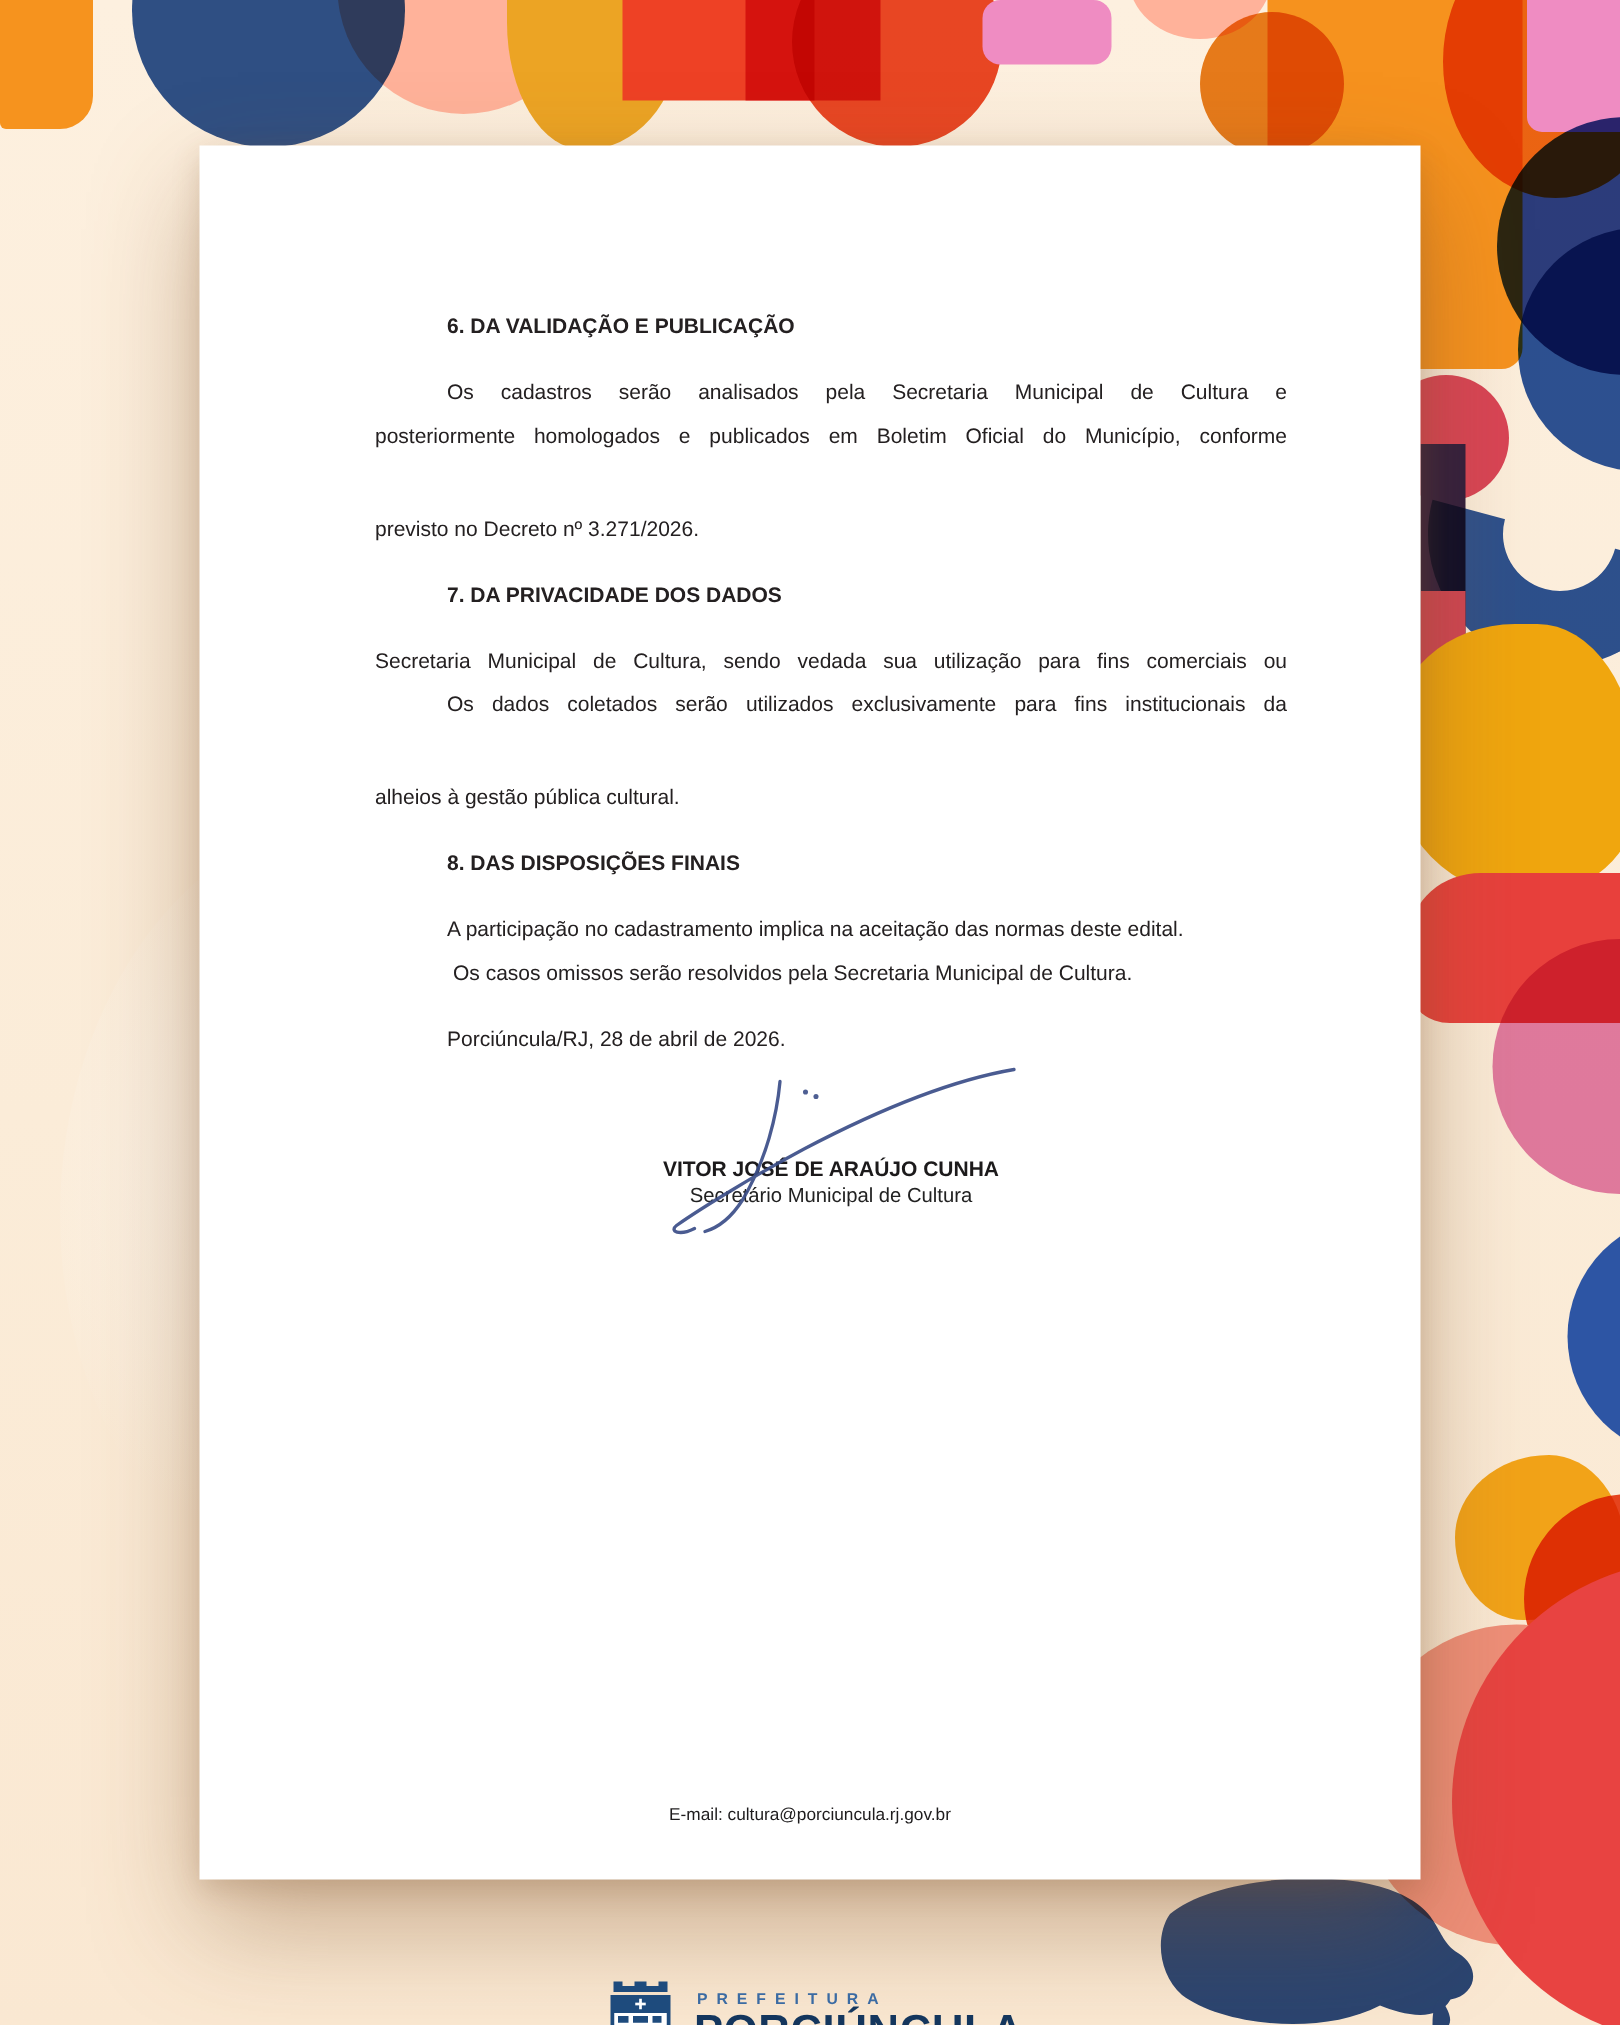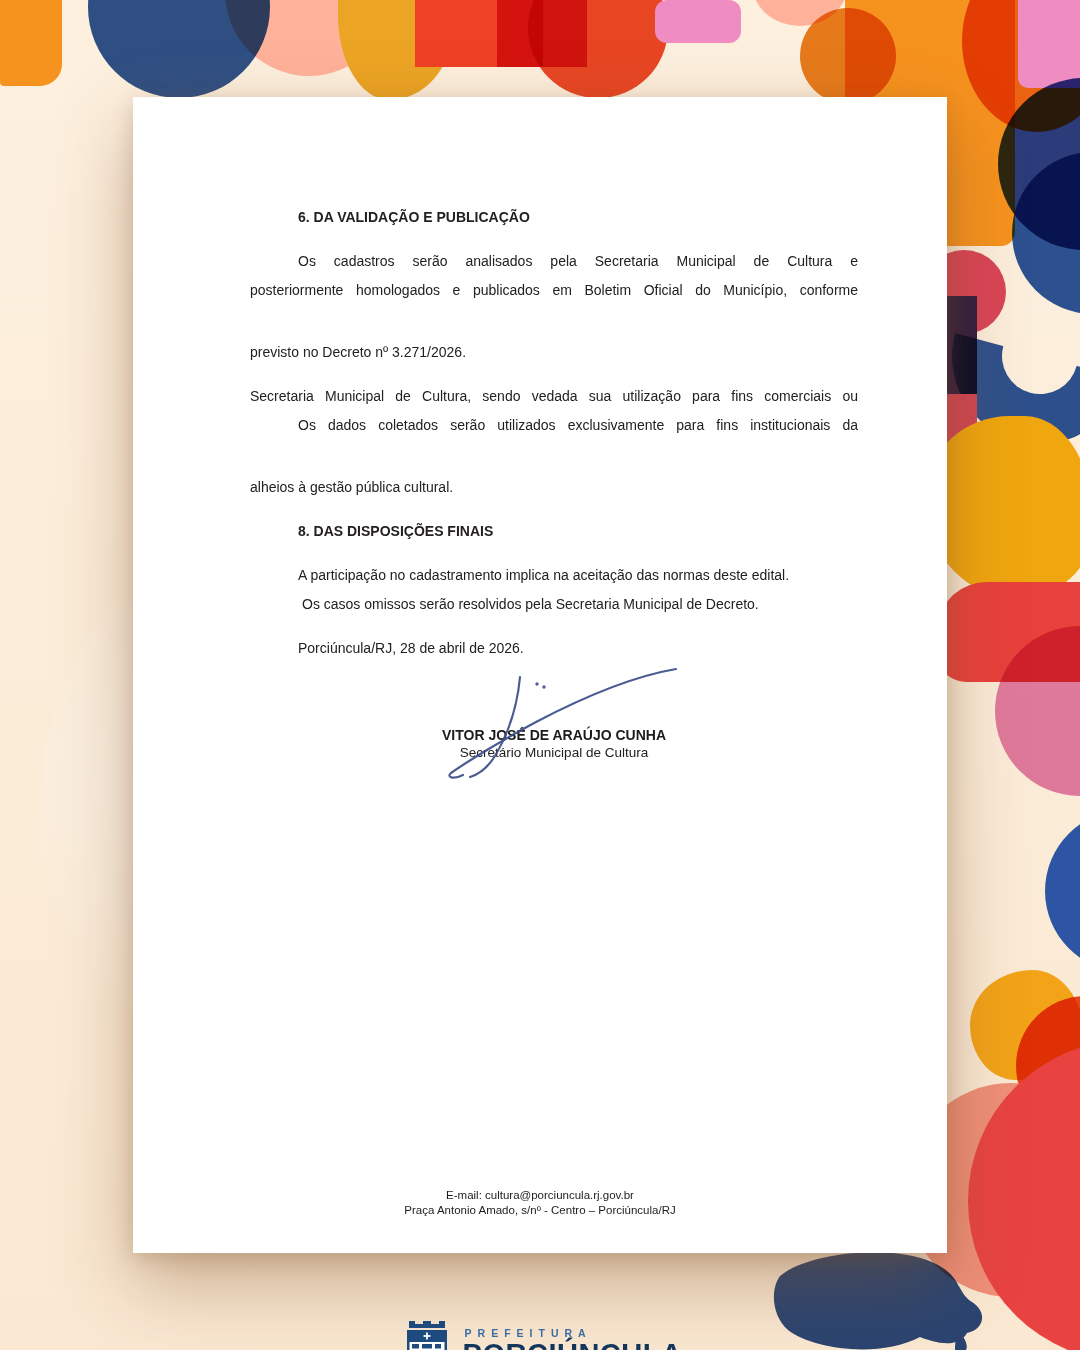--- a/index.html
+++ b/index.html
@@ -132,48 +132,48 @@
   </div>
 
   <div class="page">
     <div class="content">
 
       <h3>6. DA VALIDAÇÃO E PUBLICAÇÃO</h3>
       <p class="jl first">Os cadastros serão analisados pela Secretaria Municipal de Cultura e</p>
       <p class="jl">posteriormente homologados e publicados em Boletim Oficial do Município, conforme</p>
       <p class="jl last">previsto no Decreto nº 3.271/2026.</p>
 
+      <h3 class="mt">7. DA PRIVACIDADE DOS DADOS</h3>
       <p class="jl">Secretaria Municipal de Cultura, sendo vedada sua utilização para fins comerciais ou</p>
       <p class="jl first">Os dados coletados serão utilizados exclusivamente para fins institucionais da</p>
       <p class="jl last">alheios à gestão pública cultural.</p>
 
       <h3 class="mt">8. DAS DISPOSIÇÕES FINAIS</h3>
       <p class="ln">A participação no cadastramento implica na aceitação das normas deste edital.</p>
-      <p class="ln ln2">Os casos omissos serão resolvidos pela Secretaria Municipal de Decreto.</p>
+      <p class="ln ln2">Os casos omissos serão resolvidos pela Secretaria Municipal de Cultura.</p>
       <p class="ln gap">Porciúncula/RJ, 28 de abril de 2026.</p>
 
       <div class="sig-block">
         <svg class="sig-ink" width="260" height="120" viewBox="0 0 260 120">
           <g fill="none" stroke="#3b4e88" stroke-width="2.2" stroke-linecap="round" opacity="0.92">
             <path d="M 252,8 C 205,16 152,40 112,61 C 82,77 44,100 27,112 C 22,116 29,119 39,114"></path>
             <path d="M 96,16 C 94,38 87,68 71,95 C 64,106 56,113 46,116"></path>
           </g>
           <g fill="#3b4e88" opacity="0.9">
             <circle cx="113" cy="23" r="1.7"></circle>
             <circle cx="120" cy="26" r="1.7"></circle>
           </g>
         </svg>
         <div class="sig-name">VITOR JOSÉ DE ARAÚJO CUNHA</div>
         <div class="sig-title">Secretário Municipal de Cultura</div>
       </div>
     </div>
 
     <div class="page-footer">
       <div>E-mail: cultura@porciuncula.rj.gov.br</div>
-      <div>Praça Antonio Amado, s/nº - Centro – Porciúncula/RJ</div>
     </div>
   </div>
 
   <div class="logo">
     <svg width="54" height="62" viewBox="0 0 54 62">
       <path d="M11,12 V5 h6 v3 h8 V5 h8 v3 h8 V5 h6 v7 Z" fill="#1e4b7d"></path>
       <path d="M9,14 h40 v20 c0,12 -9,19 -20,23 c-11,-4 -20,-11 -20,-23 Z" fill="#1e4b7d"></path>
       <rect x="11.5" y="26" width="35" height="8.5" fill="#ffffff"></rect>
       <rect x="14" y="28" width="7" height="4.5" fill="#1e4b7d"></rect>
       <rect x="24" y="28" width="10" height="4.5" fill="#1e4b7d"></rect>

